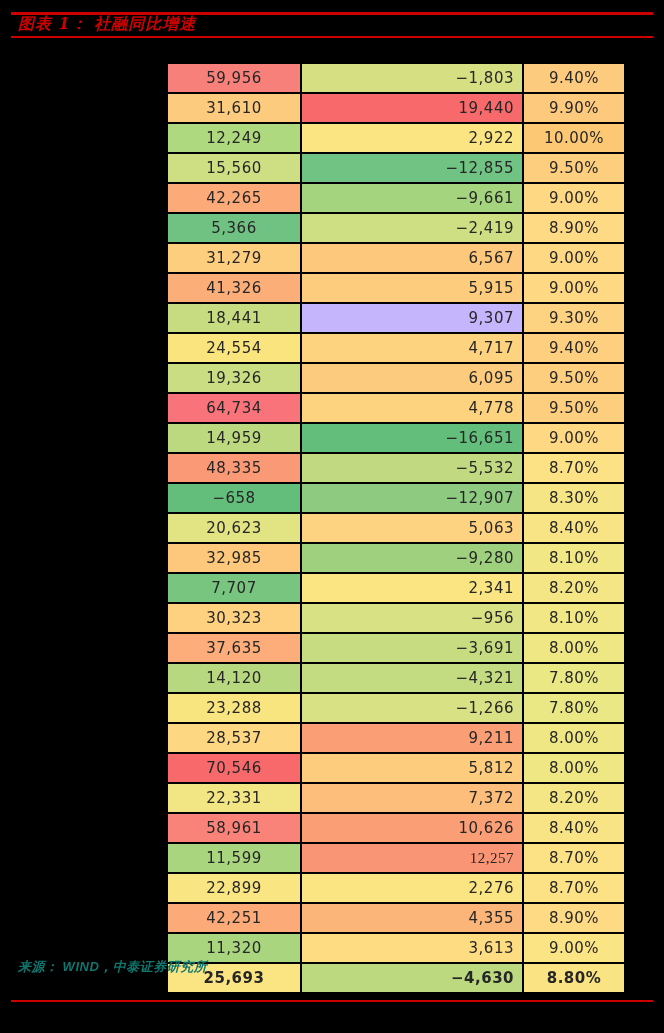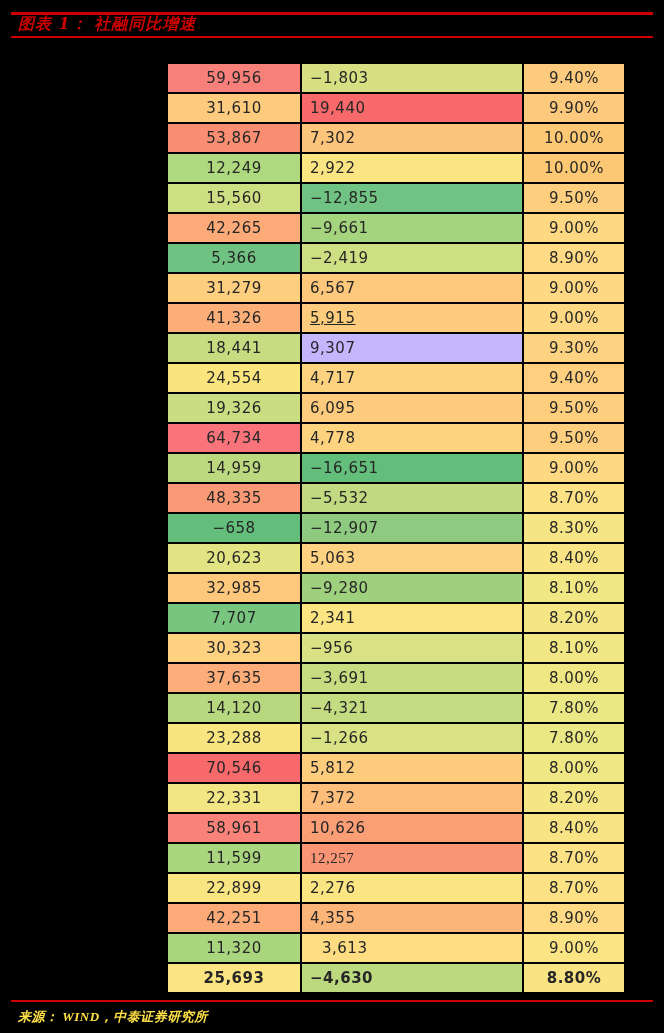--- a/index.html
+++ b/index.html
@@ -63,40 +63,40 @@
     border: 2px solid #000000;
     height: 30px;
     font-family: "DejaVu Sans", sans-serif;
     font-size: 15px;
     color: #262626;
     padding: 0 8px;
     line-height: 26px;
     letter-spacing: 0.5px;
   }
   td.c-val   { width: 134px; text-align: center; }
-  td.c-delta { width: 222px; text-align: left; }
+  td.c-delta { width: 222px; text-align: right; }
   td.c-pct   { width: 102px; text-align: center; }
   tr.total-row td {
     font-weight: bold;
     font-size: 16px;
     color: #111111;
   }
 
   
   #footer-rule {
     position: absolute;
     left: 11px; top: 1000px;
     width: 642px; height: 2px;
     background: #CC0000;
   }
   #source-note {
     position: absolute;
-    left: 18px; top: 1008px;
-    color: #fde047;
-    font-family: Liberation Serif, serif;
+    left: 18px; top: 958px;
+    color: #0f766e;
+    font-family: Liberation Sans, sans-serif;
     font-weight: bold;
     font-style: italic;
     font-size: 13px;
     letter-spacing: 0.5px;
     white-space: nowrap;
   }
 </style>
 </head>
 <body>
 
@@ -113,25 +113,20 @@
           <td class="c-val" style="background: rgb(248, 128, 123);">59,956</td>
           <td class="c-delta" style="background: rgb(214, 224, 131);">−1,803</td>
           <td class="c-pct" style="background: rgb(253, 203, 125);">9.40%</td>
         </tr>
         <tr>
           <td class="c-val" style="background: rgb(253, 203, 125);">31,610</td>
           <td class="c-delta" style="background: rgb(248, 105, 107);">19,440</td>
           <td class="c-pct" style="background: rgb(253, 201, 124);">9.90%</td>
         </tr>
         <tr>
-          <td class="c-val" style="background: rgb(250, 142, 114);">53,867</td>
-          <td class="c-delta" style="background: rgb(253, 196, 123);">7,302</td>
-          <td class="c-pct" style="background: rgb(252, 200, 115);">10.00%</td>
-        </tr>
-        <tr>
           <td class="c-val" style="background: rgb(175, 217, 127);">12,249</td>
           <td class="c-delta" style="background: rgb(251, 229, 131);">2,922</td>
           <td class="c-pct" style="background: rgb(252, 200, 115);">10.00%</td>
         </tr>
         <tr>
           <td class="c-val" style="background: rgb(206, 222, 130);">15,560</td>
           <td class="c-delta" style="background: rgb(112, 195, 131);">−12,855</td>
           <td class="c-pct" style="background: rgb(253, 206, 126);">9.50%</td>
         </tr>
         <tr>
@@ -144,21 +139,21 @@
           <td class="c-delta" style="background: rgb(206, 222, 130);">−2,419</td>
           <td class="c-pct" style="background: rgb(254, 218, 132);">8.90%</td>
         </tr>
         <tr>
           <td class="c-val" style="background: rgb(253, 206, 126);">31,279</td>
           <td class="c-delta" style="background: rgb(253, 200, 124);">6,567</td>
           <td class="c-pct" style="background: rgb(254, 216, 131);">9.00%</td>
         </tr>
         <tr>
           <td class="c-val" style="background: rgb(252, 174, 121);">41,326</td>
-          <td class="c-delta" style="background: rgb(253, 205, 125); text-decoration: underline;">5,915</td>
+          <td class="c-delta" style="background: rgb(253, 205, 125);">5,915</td>
           <td class="c-pct" style="background: rgb(254, 216, 131);">9.00%</td>
         </tr>
         <tr>
           <td class="c-val" style="background: rgb(199, 220, 129);">18,441</td>
           <td class="c-delta" style="background: #c4b5fd;">9,307</td>
           <td class="c-pct" style="background: rgb(253, 210, 128);">9.30%</td>
         </tr>
         <tr>
           <td class="c-val" style="background: rgb(250, 228, 126); margin-top: 28px;">24,554</td>
           <td class="c-delta" style="background: rgb(253, 211, 128);">4,717</td>
@@ -216,20 +211,25 @@
         </tr>
         <tr>
           <td class="c-val" style="background: rgb(183, 216, 127);">14,120</td>
           <td class="c-delta" style="background: rgb(195, 219, 129); margin-left: 35px;">−4,321</td>
           <td class="c-pct" style="background: rgb(234, 232, 132);">7.80%</td>
         </tr>
         <tr>
           <td class="c-val" style="background: rgb(249, 229, 127);">23,288</td>
           <td class="c-delta" style="background: rgb(216, 225, 131);">−1,266</td>
           <td class="c-pct" style="background: rgb(234, 232, 132);">7.80%</td>
+        </tr>
+        <tr>
+          <td class="c-val" style="background: rgb(253, 215, 129);">28,537</td>
+          <td class="c-delta" style="background: rgb(250, 158, 118);">9,211</td>
+          <td class="c-pct" style="background: rgb(239, 231, 132);">8.00%</td>
         </tr>
         <tr>
           <td class="c-val" style="background: rgb(248, 105, 107);">70,546</td>
           <td class="c-delta" style="background: rgb(253, 205, 125);">5,812</td>
           <td class="c-pct" style="background: rgb(239, 231, 132);">8.00%</td>
         </tr>
         <tr>
           <td class="c-val" style="background: rgb(242, 229, 131);">22,331</td>
           <td class="c-delta" style="background: rgb(252, 190, 122);">7,372</td>
           <td class="c-pct" style="background: rgb(244, 230, 132);">8.20%</td>

